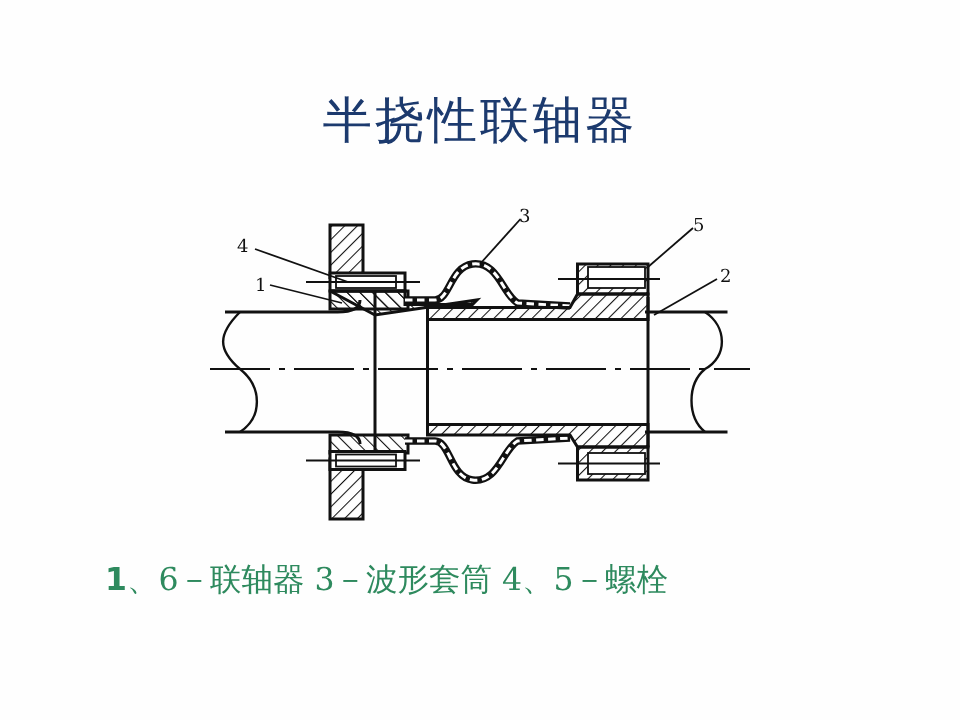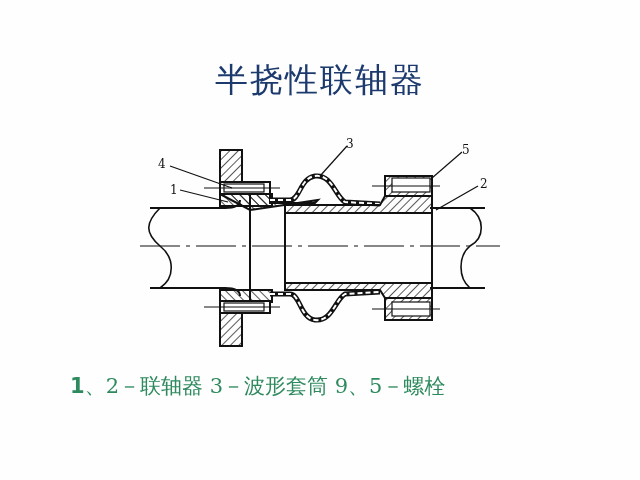--- a/index.html
+++ b/index.html
@@ -98,15 +98,15 @@
       <line x1="338" y1="48" x2="296" y2="72"></line>
     </g>
     <text class="lbl" x="18" y="30">4</text>
     <text class="lbl" x="30" y="56">1</text>
     <text class="lbl" x="206" y="10">3</text>
     <text class="lbl" x="322" y="16">5</text>
     <text class="lbl" x="340" y="50">2</text>
   </svg>
 
   <div class="caption">
-    <span class="lead">1</span><span>、2－联轴器 3－波形套筒 9、5－螺栓</span>
+    <span class="lead">1</span><span>、6－联轴器 3－波形套筒 4、5－螺栓</span>
   </div>
 </div>
 
 </body></html>

